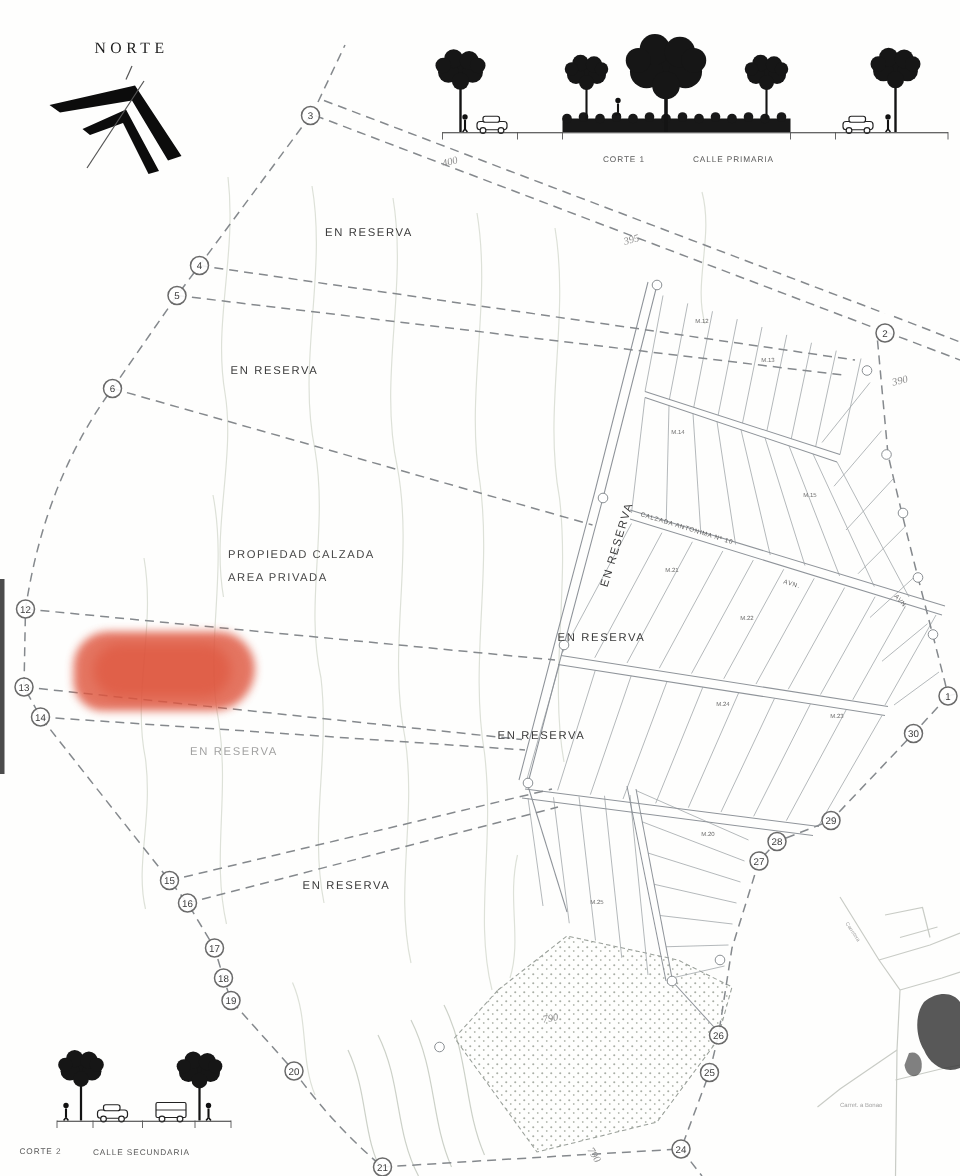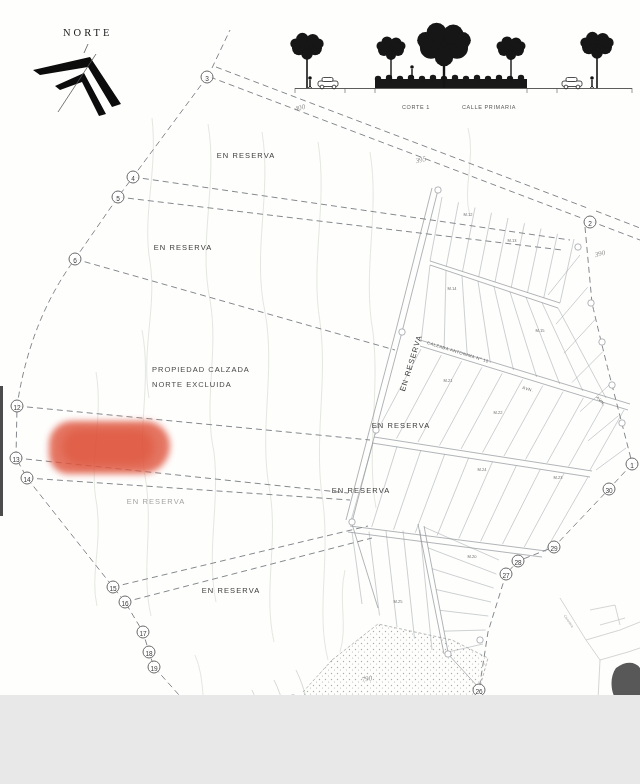--- a/index.html
+++ b/index.html
@@ -1,16 +1,16 @@
 <!DOCTYPE html>
 <html><head>
 <meta charset="utf-8">
 <style>
   html,body{margin:0;padding:0;background:#e8e8e8;}
-  #page{position:relative;width:640px;height:695px;background:#fefefd;overflow:hidden;
+  #page{position:relative;width:640px;height:784px;background:#fefefd;overflow:hidden;
         font-family:"Liberation Sans",sans-serif;}
   svg{position:absolute;left:0;top:0;}
   .map-label{position:absolute;font:400 7.5px "Liberation Sans",sans-serif;letter-spacing:1.1px;
              color:#3a3a3a;white-space:nowrap;transform:translate(-50%,-50%);}
   .map-label.dim{opacity:.48;}
   .elev{position:absolute;font:italic 7px "Liberation Serif",serif;color:#8d8d8d;
         white-space:nowrap;transform:translate(-50%,-50%);}
   .marker{position:absolute;width:13px;height:13px;border:1px solid #6a6a6a;border-radius:50%;
           background:rgba(255,255,255,.9);color:#3c3c3c;font:400 6.5px/13px "Liberation Sans",sans-serif;
           text-align:center;transform:translate(-50%,-50%);box-sizing:border-box;}
@@ -294,21 +294,21 @@
   <div class="norte">NORTE</div>
 
   <div class="corte" style="left:402px;top:104px;">CORTE 1</div>
   <div class="corte" style="left:462px;top:104px;">CALLE PRIMARIA</div>
 
   <div class="corte" style="left:13px;top:765px;">CORTE 2</div>
   <div class="corte" style="left:62px;top:766px;">CALLE SECUNDARIA</div>
 
   <div class="private">
     <div>PROPIEDAD CALZADA</div>
-    <div>NORTE EXCLUIDA</div>
+    <div>AREA PRIVADA</div>
   </div>
 
   <div class="inset-caption" style="left:560px;top:734px;">Carret. a Bonao</div>
   <div class="inset-caption" style="left:566px;top:614px;transform:rotate(56deg);transform-origin:left top;font-size:3.5px;">Carretera</div>
 
   <div id="gen-layer">
       <div class="marker" style="left: 207px; top: 77px; transform: translate(-50%, -50%);">3</div>
       <div class="marker" style="left: 133px; top: 177px; transform: translate(-50%, -50%);">4</div>
       <div class="marker" style="left: 118px; top: 197px; transform: translate(-50%, -50%);">5</div>
       <div class="marker" style="left: 75px; top: 259px; transform: translate(-50%, -50%);">6</div>

